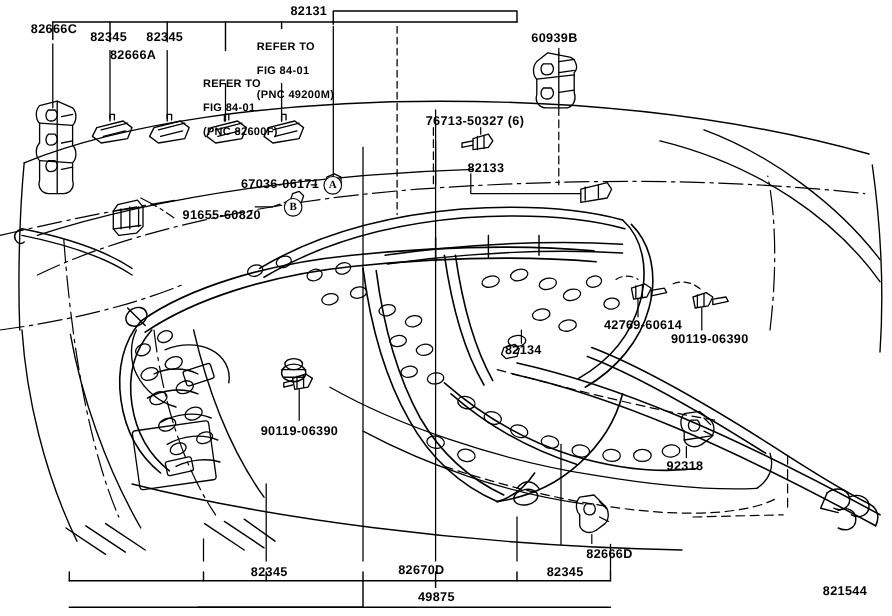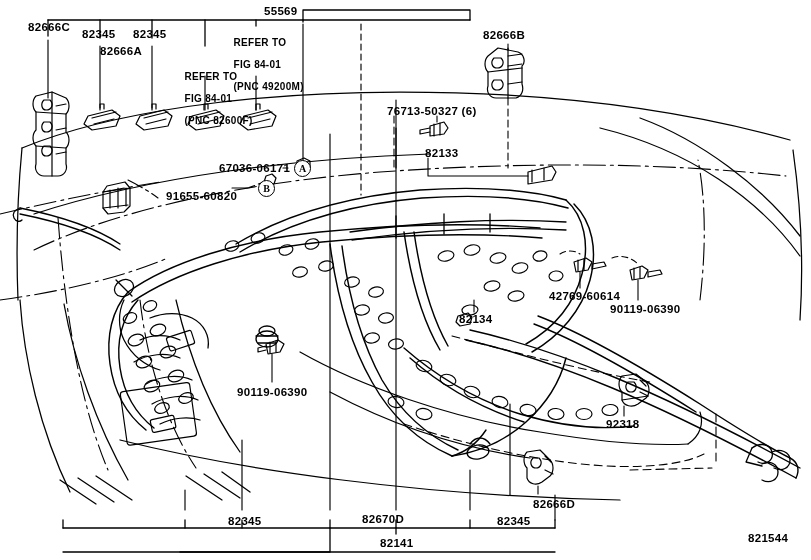--- a/index.html
+++ b/index.html
@@ -396,38 +396,38 @@
         <path d="M96 476 L132 500"></path>
       </g>
     </g>
   </svg>
 
   <div>
     <div class="lbl ttl" style="left:28px;top:22px">82666C</div>
     <div class="lbl ttl" style="left:82px;top:29px">82345</div>
     <div class="lbl ttl" style="left:100px;top:46px">82666A</div>
     <div class="lbl ttl" style="left:133px;top:29px">82345</div>
-    <div class="lbl ttl" style="left:264px;top:6px">55569</div>
+    <div class="lbl ttl" style="left:264px;top:6px">82131</div>
   </div>
 
   <div>
     <div class="lbl ml" style="left:215px;top:26px">
       <span>REFER TO</span><br>
       <span>FIG 84-01</span><br>
       <span>(PNC 49200M)</span>
     </div>
     <div class="lbl ml" style="left:166px;top:60px">
       <span>REFER TO</span><br>
       <span>FIG 84-01</span><br>
       <span>(PNC 82600F)</span>
     </div>
   </div>
 
   <div>
-    <div class="lbl ttl" style="left:483px;top:30px">82666B</div>
+    <div class="lbl ttl" style="left:483px;top:30px">60939B</div>
     <div class="lbl ttl" style="left:387px;top:106px">76713-50327 (6)</div>
     <div class="lbl ttl" style="left:425px;top:148px">82133</div>
     <div class="lbl ttl" style="left:219px;top:163px">67036-06171</div>
     <div class="lbl ttl" style="left:166px;top:191px">91655-60820</div>
     <div class="lbl ttl" style="left:549px;top:291px">42769-60614</div>
     <div class="lbl ttl" style="left:610px;top:304px">90119-06390</div>
     <div class="lbl ttl" style="left:459px;top:314px">82134</div>
     <div class="lbl ttl" style="left:237px;top:387px">90119-06390</div>
     <div class="lbl ttl" style="left:606px;top:419px">92318</div>
   </div>
@@ -435,18 +435,18 @@
   <div>
     <div class="circ" style="left:294px;top:160px">A</div>
     <div class="circ" style="left:258px;top:180px">B</div>
   </div>
 
   <div>
     <div class="lbl ttl" style="left:228px;top:516px">82345</div>
     <div class="lbl ttl" style="left:362px;top:514px">82670D</div>
     <div class="lbl ttl" style="left:497px;top:516px">82345</div>
     <div class="lbl ttl" style="left:533px;top:499px">82666D</div>
-    <div class="lbl ttl" style="left:380px;top:538px">82141</div>
+    <div class="lbl ttl" style="left:380px;top:538px">49875</div>
   </div>
 
   <div class="lbl ttl" style="left:748px;top:533px">821544</div>
 
 </div>
 
 </body></html>

